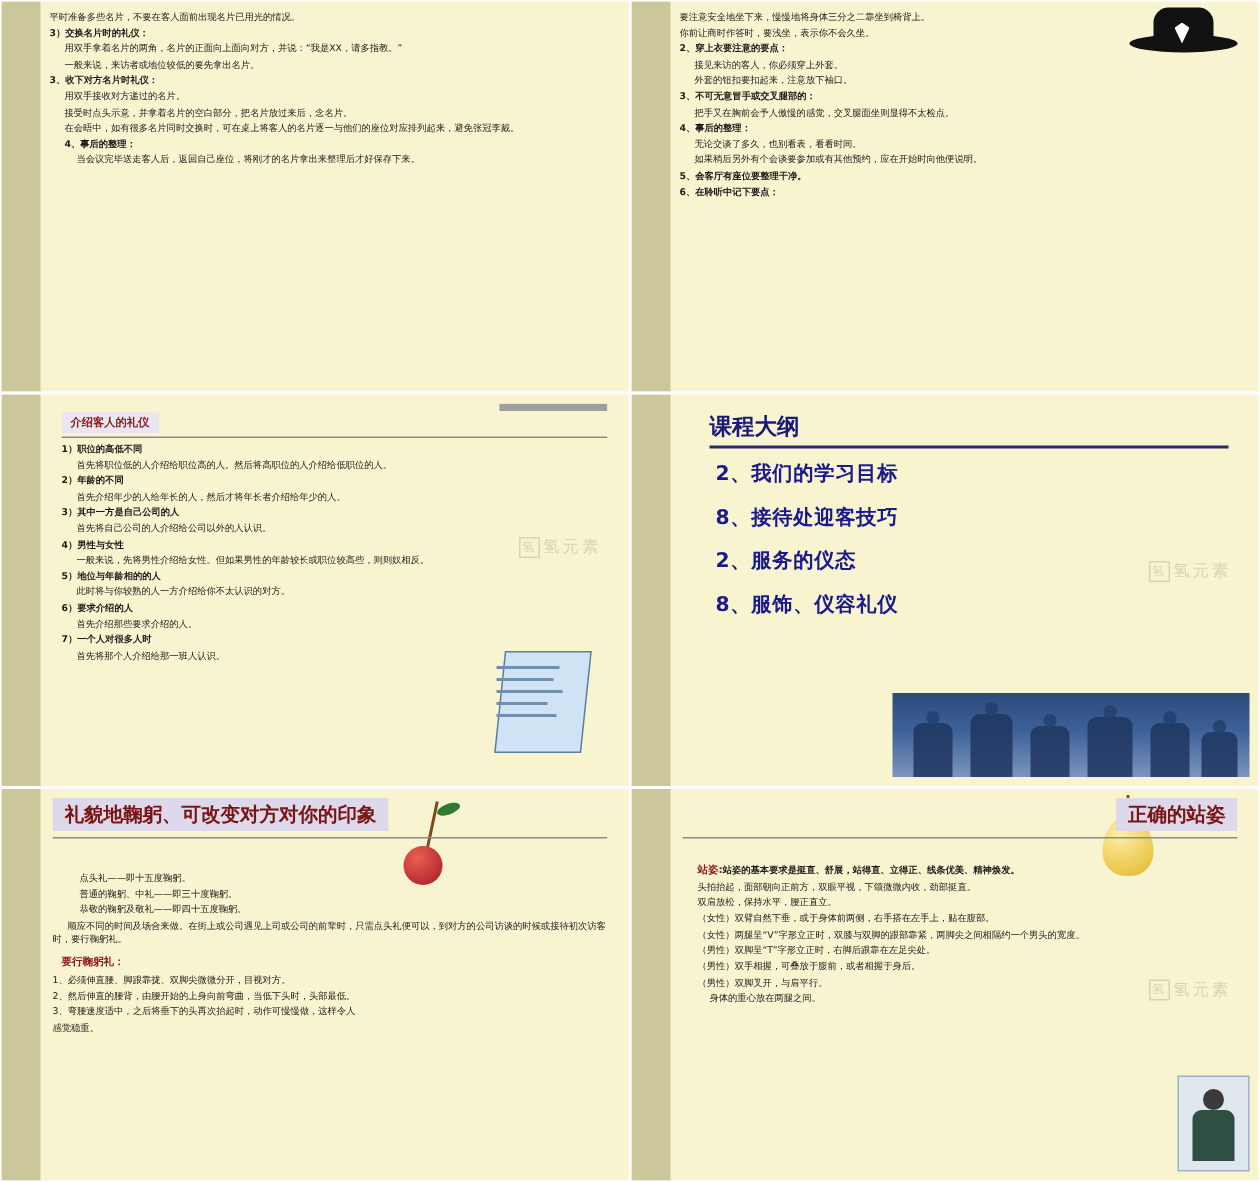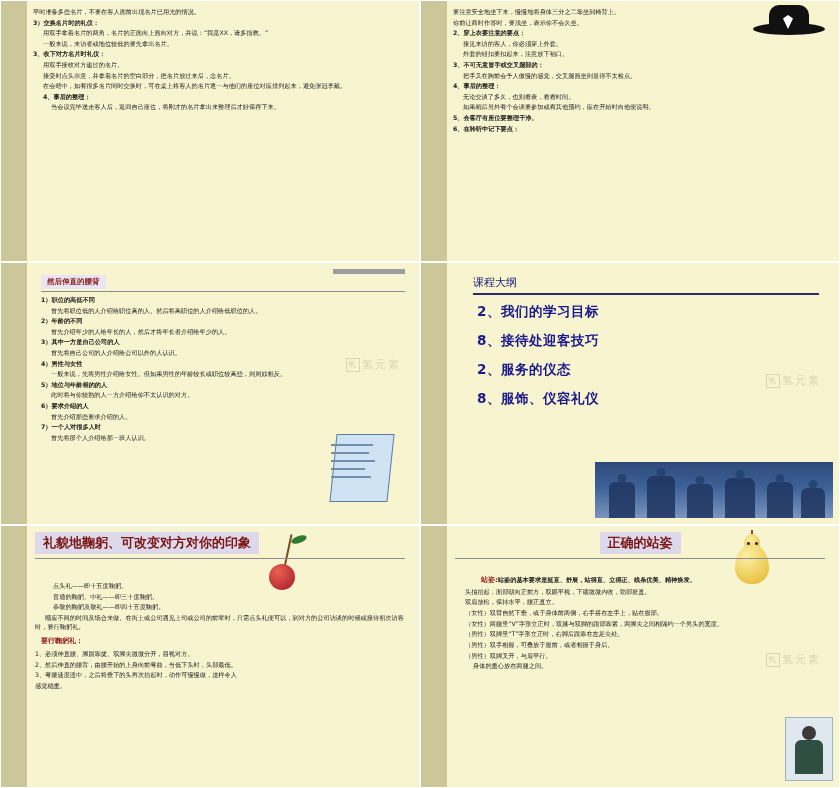--- a/index.html
+++ b/index.html
@@ -14,21 +14,21 @@
   .ind1{text-indent:10px;}
   .ind2{text-indent:18px;}
   .bold{font-weight:bold;}
   .num{font-weight:bold;}
   .rule{height:1px;background:#8b8b8b;margin:2px 0 3px 0;}
   
   .hl-title{display:inline-block;background:#e9e6f2;color:#8b1a1a;font-weight:bold;font-size:7.5px;padding:2px 6px;}
   .hl-title2{display:inline-block;background:#ded9ea;color:#7a1515;font-weight:bold;font-size:13px;padding:2px 8px;}
   .grey-bar-short{height:5px;background:#9e9e9e;width:72px;float:right;}
   
-  .outline-title{color:#1a1a7a;font-weight:normal;font-size:11px;margin:6px 0 3px 6px;}
+  .outline-title{color:#1a1a7a;font-weight:bold;font-size:15px;margin:6px 0 3px 6px;}
   .outline-rule{height:2px;background:#2b2b6b;margin:0 6px 8px 6px;}
   .outline-item{color:#1a1a8c;font-size:13.5px;font-weight:bold;margin:0 0 11px 10px;letter-spacing:.5px;}
   
   .photo-band{position:absolute;right:6px;bottom:6px;width:238px;height:56px;background:linear-gradient(180deg,#2e4a7a 0%,#3d6198 45%,#7b95bd 100%);overflow:hidden;}
   .photo-band .figs{position:absolute;left:0;top:0;width:100%;height:100%;}
   .fig{position:absolute;bottom:0;background:#1f3560;border-radius:6px 6px 0 0;opacity:.85;}
   .fig .head{position:absolute;left:50%;transform:translateX(-50%);top:-8px;width:9px;height:9px;border-radius:50%;background:#22406e;}
   
   .wm{position:absolute;font-size:11px;color:#cfcaa8;opacity:.75;letter-spacing:2px;white-space:nowrap;}
   .wm .sq{display:inline-block;width:12px;height:12px;border:1px solid #cfcaa8;text-align:center;line-height:12px;font-size:8px;margin-right:2px;vertical-align:middle;}
@@ -49,21 +49,21 @@
   .pear .eye{position:absolute;width:3px;height:3px;border-radius:50%;background:#222;}
   
   .hat{position:absolute;right:14px;top:2px;width:72px;height:34px;}
   .hat .brim{position:absolute;left:0;top:20px;width:72px;height:12px;border-radius:50%;background:#111;}
   .hat .crown{position:absolute;left:16px;top:2px;width:40px;height:22px;border-radius:10px 10px 2px 2px;background:#111;}
   .hat .tie{position:absolute;left:30px;top:12px;width:10px;height:14px;background:#fff;clip-path:polygon(50% 0,100% 25%,50% 100%,0 25%);}
   
   .person{position:absolute;right:6px;bottom:6px;width:46px;height:62px;background:#dfe7ef;border:1px solid #9fb3c4;overflow:hidden;}
   .person .h{position:absolute;left:50%;transform:translateX(-50%);top:8px;width:14px;height:14px;border-radius:50%;background:#3a3a3a;}
   .person .b{position:absolute;left:50%;transform:translateX(-50%);top:22px;width:28px;height:34px;border-radius:6px 6px 0 0;background:#2f4f43;}
-  .red-h{color:#8b1a1a;font-weight:bold;margin-left:16px;}
+  .red-h{color:#8b1a1a;font-weight:bold;}
 </style>
 </head>
 <body>
 
 <div class="grid">
 
   <div class="slide">
     <div class="tanbar"></div>
     <div class="slide-inner" style="left:32px;">
       <div class="body-txt">
@@ -103,21 +103,21 @@
         <p class="bold">5、会客厅有座位要整理干净。</p>
         <p class="bold">6、在聆听中记下要点：</p>
       </div>
     </div>
   </div>
 
   <div class="slide">
     <div class="tanbar"></div>
     <div class="slide-inner" style="left:40px;right:14px;">
       <div style="overflow:hidden;">
-        <span class="hl-title">然后伸直的腰背</span>
+        <span class="hl-title">介绍客人的礼仪</span>
         <div class="grey-bar-short"></div>
       </div>
       <div class="rule"></div>
       <div class="body-txt">
         <p><span class="num">1）</span><span class="bold">职位的高低不同</span></p>
         <p class="ind1">首先将职位低的人介绍给职位高的人。然后将高职位的人介绍给低职位的人。</p>
         <p><span class="num">2）</span><span class="bold">年龄的不同</span></p>
         <p class="ind1">首先介绍年少的人给年长的人，然后才将年长者介绍给年少的人。</p>
         <p><span class="num">3）</span><span class="bold">其中一方是自己公司的人</span></p>
         <p class="ind1">首先将自己公司的人介绍给公司以外的人认识。</p>
@@ -204,21 +204,21 @@
   <div class="slide">
     <div class="tanbar"></div>
     <div class="pear">
       <div class="st"></div>
         <div class="top2"></div>
         <div class="body2"></div>
       <div class="eye" style="left:20px;top:12px;"></div>
       <div class="eye" style="left:28px;top:12px;"></div>
     </div>
     <div class="slide-inner" style="left:34px;right:14px;">
-      <div style="text-align:center;"><span class="hl-title2">正确的站姿</span></div>
+      <div style="text-align:right;"><span class="hl-title2">正确的站姿</span></div>
       <div class="rule" style="margin-top:4px;"></div>
       <div class="body-txt" style="margin-top:16px;">
         <p class="ind1"><span class="red-h" style="font-size:7px;">站姿:</span><span class="bold">站姿的基本要求是挺直、舒展，站得直、立得正、线条优美、精神焕发。</span></p>
         <p class="ind1">头拍抬起，面部朝向正前方，双眼平视，下颌微微内收，劲部挺直。</p>
         <p class="ind1">双肩放松，保持水平，腰正直立。</p>
         <p class="ind1">（女性）双臂自然下垂，或于身体前两侧，右手搭在左手上，贴在腹部。</p>
         <p class="ind1">（女性）两腿呈“V”字形立正时，双膝与双脚的跟部靠紧，两脚尖之间相隔约一个男头的宽度。</p>
         <p class="ind1">（男性）双脚呈“T”字形立正时，右脚后跟靠在左足尖处。</p>
         <p class="ind1">（男性）双手相握，可叠放于腹前，或者相握于身后。</p>
         <p class="ind1">（男性）双脚叉开，与肩平行。</p>

